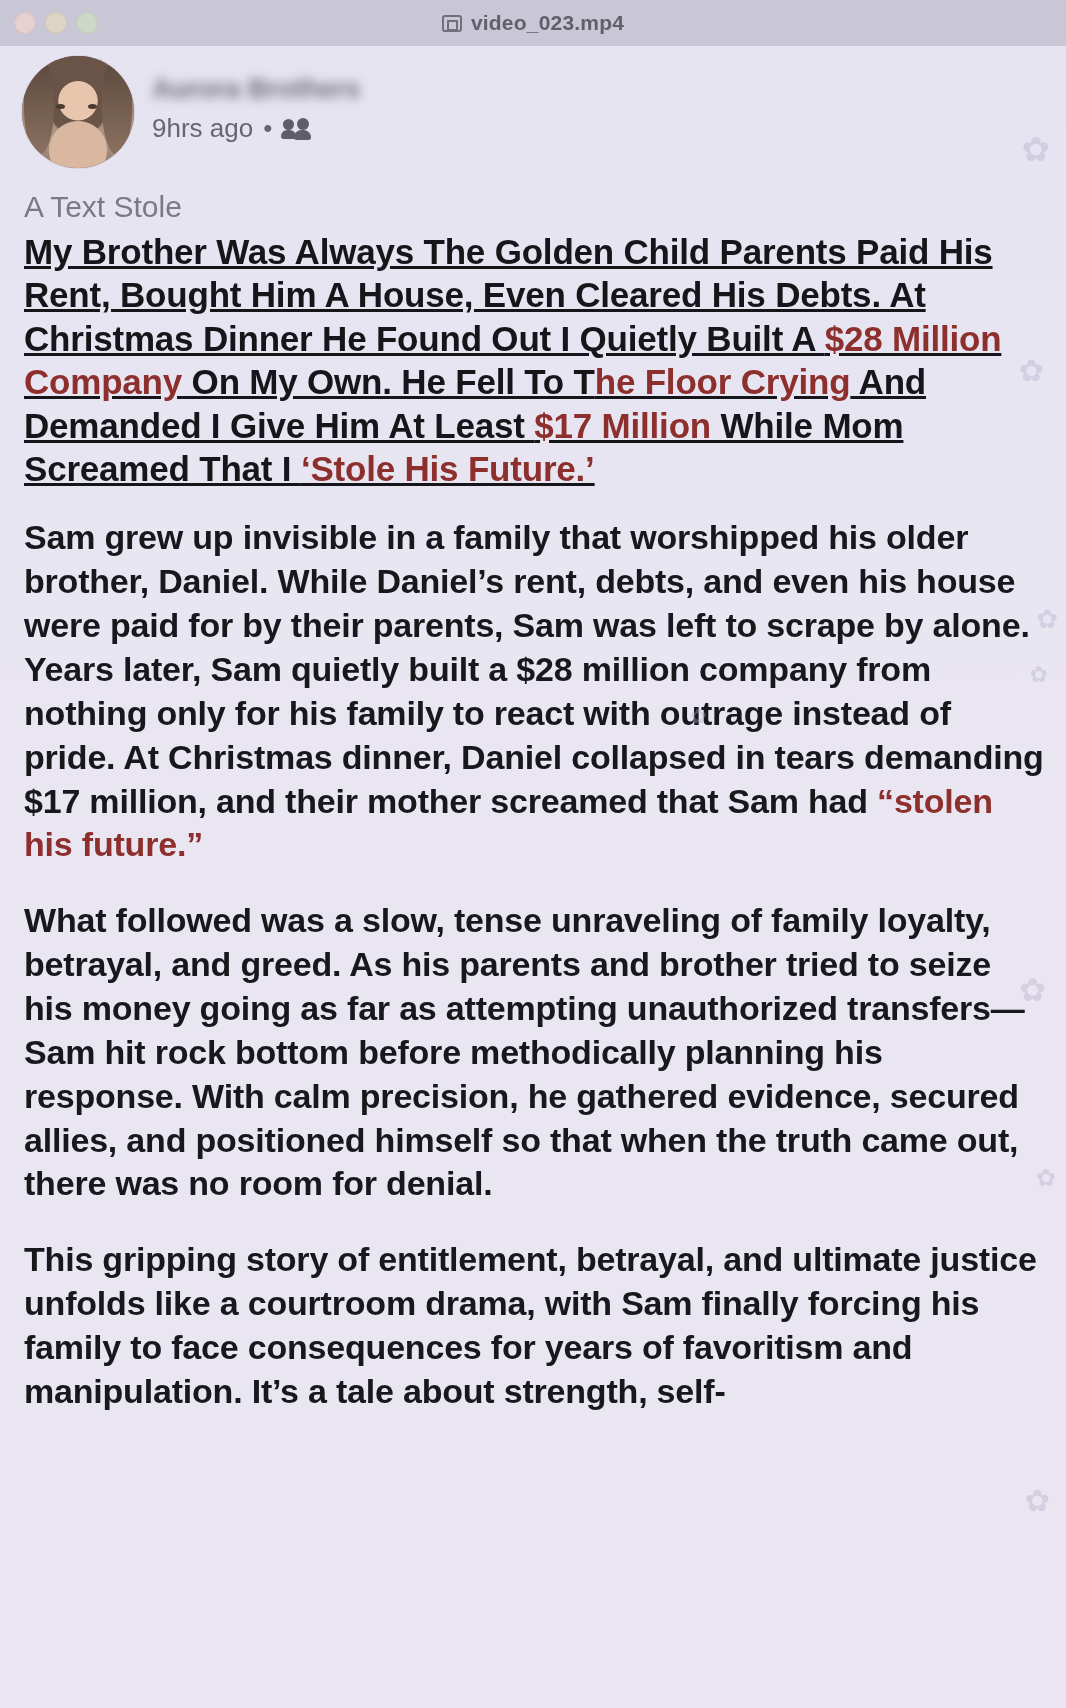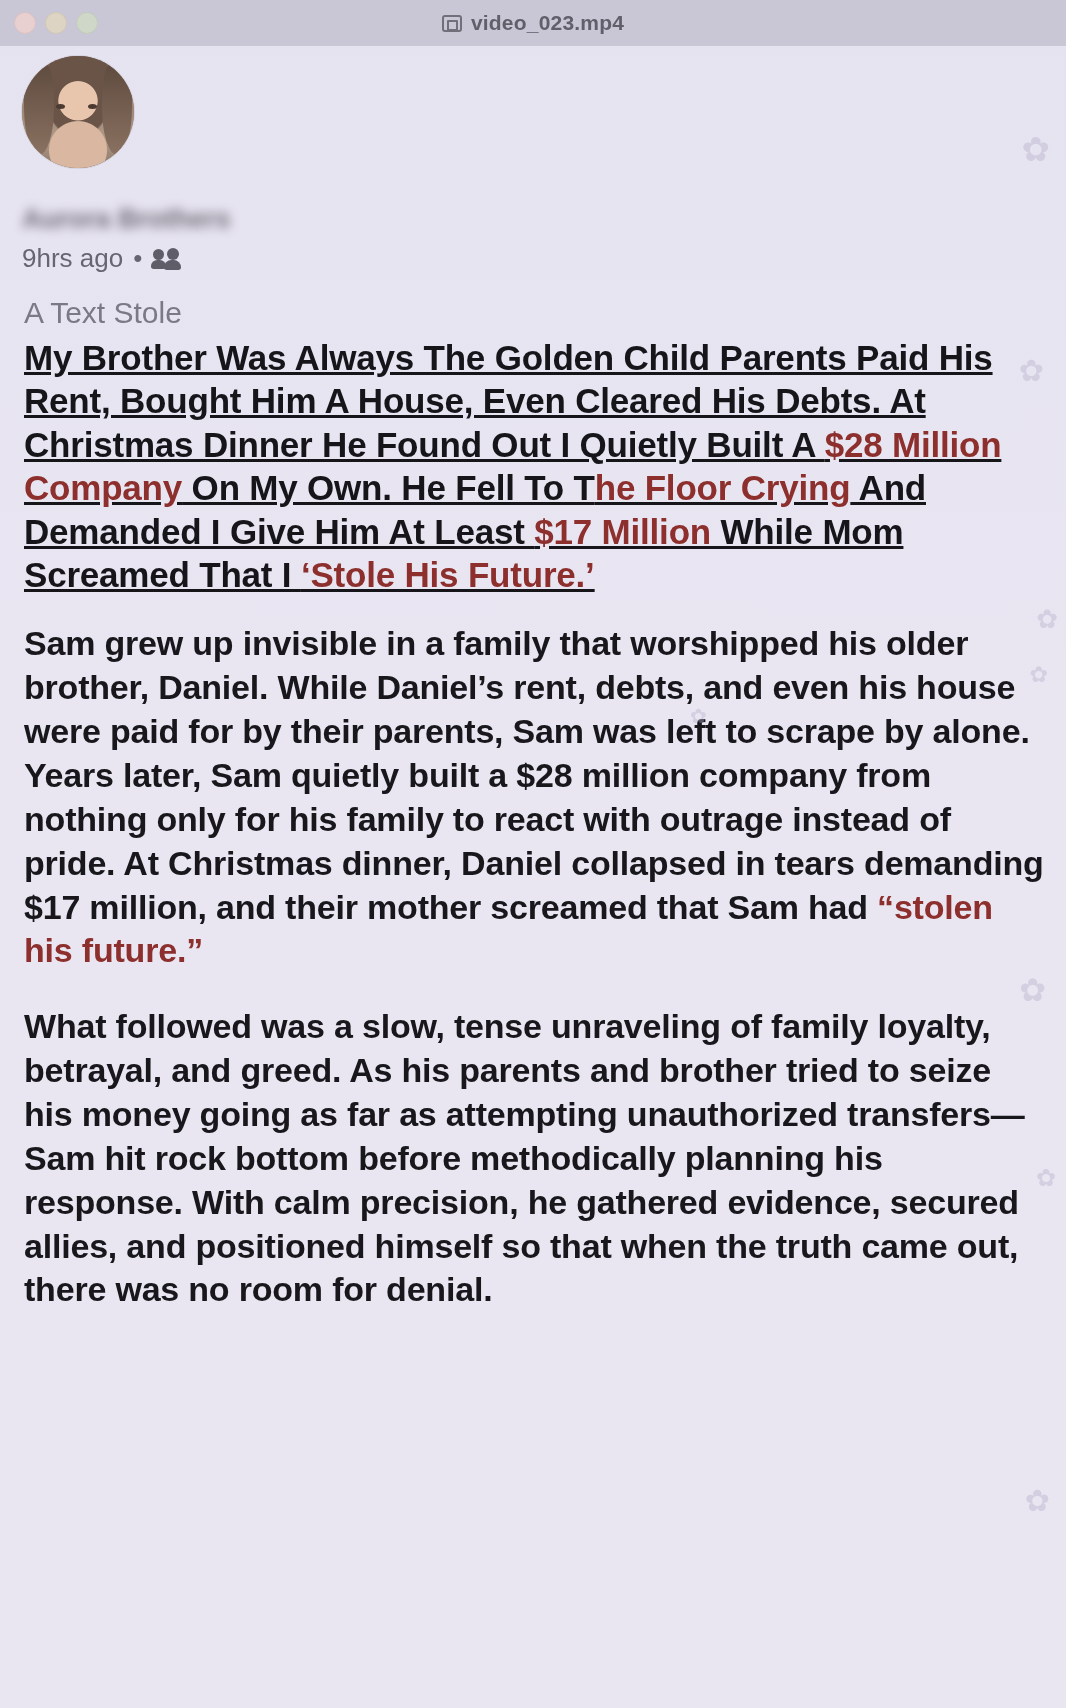--- a/index.html
+++ b/index.html
@@ -98,21 +98,20 @@
   .wm5 { right: 20px;  top: 928px; font-size: 32px; }
   .wm6 { right: 10px;  top: 1120px; font-size: 24px; }
   .wm7 { right: 16px;  top: 1440px; font-size: 30px; }
   .wm8 { left: 690px;  top: 660px; font-size: 20px; }
 
   .post-header {
     display: flex;
     align-items: flex-start;
     gap: 18px;
     padding-top: 10px;
-    flex-direction: column;
   }
   .avatar {
     width: 112px; height: 112px;
     border-radius: 50%;
     flex: 0 0 112px;
     overflow: hidden;
     background: #8d7f74;
     position: relative;
     box-shadow: 0 0 0 1px rgba(0,0,0,0.07);
   }
@@ -268,16 +267,17 @@
         </div>
       </div>
     </div>
 
     <div class="kicker">A Text Stole</div>
 
     <h1 class="headline"><span>My Brother Was Always The Golden Child Parents Paid His Rent, Bought Him A House, Even Cleared His Debts. At Christmas Dinner He Found Out I Quietly Built A </span><span class="hl-accent">$28 Million Company</span><span> On My Own. He Fell To T</span><span class="hl-accent">he Floor Crying</span><span> And Demanded I Give Him At Least </span><span class="hl-accent">$17 Million</span><span> While Mom Screamed That I </span><span class="hl-accent">‘Stole His Future.’</span></h1>
 
     <p class="body-para"><span>Sam grew up invisible in a family that worshipped his older brother, Daniel. While Daniel’s rent, debts, and even his house were paid for by their parents, Sam was left to scrape by alone. Years later, Sam quietly built a $28 million company from nothing only for his family to react with outrage instead of pride. At Christmas dinner, Daniel collapsed in tears demanding $17 million, and their mother screamed that Sam had </span><span class="hl-accent">“stolen his future.”</span></p>
     <p class="body-para"><span>What followed was a slow, tense unraveling of family loyalty, betrayal, and greed. As his parents and brother tried to seize his money going as far as attempting unauthorized transfers—Sam hit rock bottom before methodically planning his response. With calm precision, he gathered evidence, secured allies, and positioned himself so that when the truth came out, there was  no room for denial.</span></p>
+    <p class="body-para"><span>This gripping story of entitlement, betrayal, and ultimate justice unfolds like a courtroom drama, with Sam finally forcing his family to face consequences for years of favoritism and manipulation. It’s a tale about strength, self-</span></p>
 
     <div class="fade-bottom"></div>
   </div>
 </div>
 
 </body></html>

